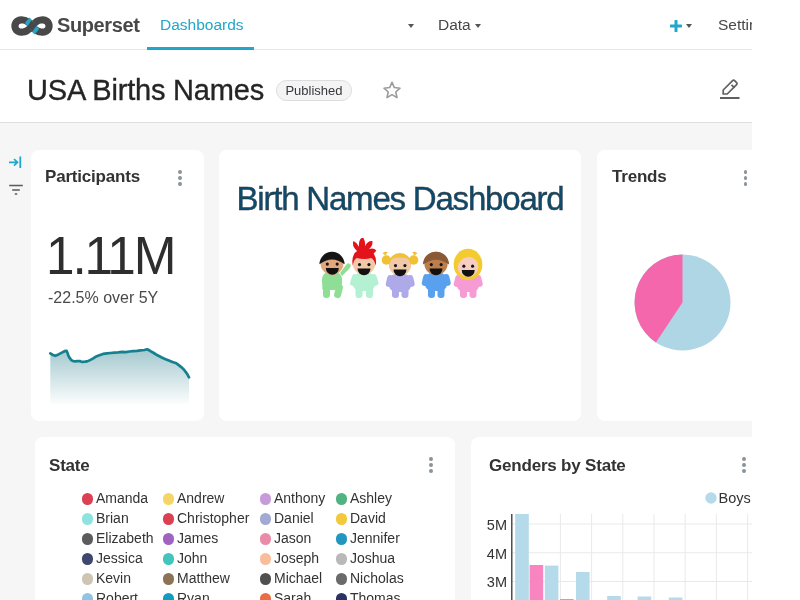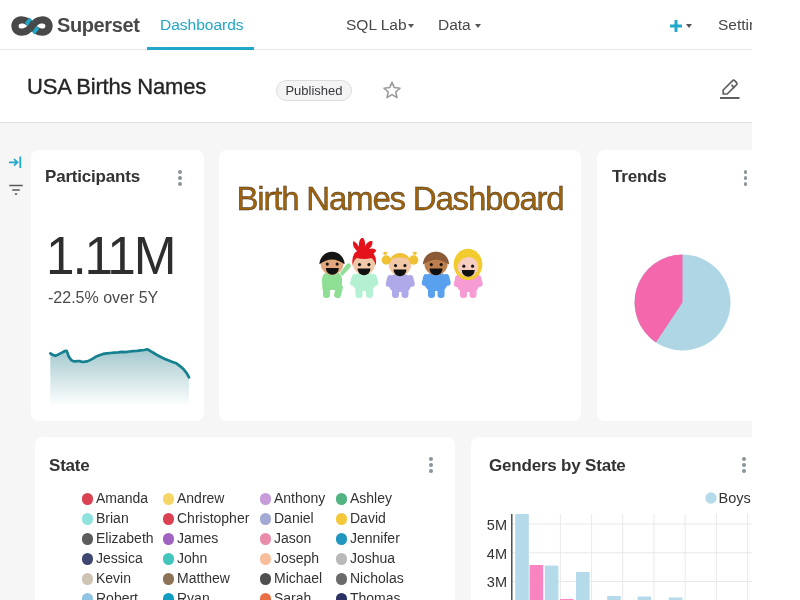--- a/index.html
+++ b/index.html
@@ -29,34 +29,33 @@
     <svg class="abs" style="left:11px;top:13px" width="42" height="26" viewBox="0 0 42 26">
       <g fill="none" stroke-width="7.2" stroke-linecap="round">
         <path d="M21 13 C 23.5 9.8, 26 7, 30.3 7 A 6.2 6.2 0 1 1 30.3 19 C 26 19, 23.5 16.2, 21 13 C 18.5 9.8, 16 7, 11.7 7 A 6.2 6.2 0 1 0 11.7 19 C 16 19, 18.5 16.2, 21 13" stroke="#484848"></path>
         <path d="M 25.9 18.7 C 23.8 16.9, 22.7 15.3, 21 13 C 19.3 10.7, 18.2 9.1, 16.1 7.3" stroke="#20A7C9" stroke-linecap="butt"></path>
         <path d="M 18.7 16.0 C 19.6 15, 20.4 14, 21 13 C 21.6 12, 22.4 11, 23.3 10.0" stroke="#484848" stroke-linecap="butt"></path>
       </g>
     </svg>
     <div class="navitem" style="left:57px; font-size:20px; letter-spacing:-0.4px; font-weight:bold; color:#484848;">Superset</div>
     <div class="navitem" style="left:160px; color:#20A7C9;">Dashboards</div>
     <div class="abs" style="left:147px; top:47px; width:107px; height:3px; background:#20A7C9;"></div>
-    <div class="navitem" style="left:346px;">SQL Lab</div>
     <div class="caret" style="left:407.5px; top:23.5px;"></div>
     <div class="navitem" style="left:438px;">Data</div>
     <div class="caret" style="left:474.5px; top:23.5px;"></div>
     <svg class="abs" style="left:670px; top:20px;" width="12" height="12" viewBox="0 0 12 12">
       <path d="M6 1 V11 M1 6 H11" stroke="#20A7C9" stroke-width="3" stroke-linecap="round"></path>
     </svg>
     <div class="caret" style="left:685.5px; top:24px;"></div>
     <div class="navitem" style="left:718px;">Settings</div>
     <div class="caret" style="left:775.5px; top:23.5px;"></div>
   </div>
 
   <div id="hdr" class="abs">
-    <div class="abs" style="left:27px; top:24px; font-size:22px; color:#252525; letter-spacing:-0.2px; -webkit-text-stroke:0.35px #252525;">USA Births Names</div>
+    <div class="abs" style="left:27px; top:24px; font-size:29px; color:#252525; letter-spacing:-0.2px; -webkit-text-stroke:0.35px #252525;">USA Births Names</div>
     <div class="abs" style="left:276px; top:30px; width:76px; height:21px; background:#F4F4F4; border:1px solid #DCDCDC; border-radius:11px; font-size:13px; color:#37383C; text-align:center; line-height:19px;">Published</div>
     <svg class="abs" style="left:382px; top:30px;" width="20" height="20" viewBox="0 0 24 24">
       <path d="M12 2.8 L14.8 9.1 L21.6 9.8 L16.5 14.4 L18 21.1 L12 17.6 L6 21.1 L7.5 14.4 L2.4 9.8 L9.2 9.1 Z" fill="none" stroke="#9A9A9A" stroke-width="1.9" stroke-linejoin="round"></path>
     </svg>
     <svg class="abs" style="left:719px; top:28px;" width="22" height="22" viewBox="0 0 22 22">
       <path d="M3.2 15.2 L12.6 5.8 a1.4 1.4 0 0 1 2 0 l2 2 a1.4 1.4 0 0 1 0 2 L7.2 19.2 L3.2 19.2 Z" fill="none" stroke="#606060" stroke-width="1.7" stroke-linejoin="round" transform="translate(1,-3.2)"></path>
       <path d="M11.5 10 l3 3" stroke="#606060" stroke-width="1.7" transform="translate(1,-3.2)"></path>
       <path d="M1 20 H20.5" stroke="#606060" stroke-width="2"></path>
     </svg>
     <div class="abs" style="left:753px; top:36px;">
@@ -91,21 +90,21 @@
             <stop offset="0" stop-color="#4E96A1" stop-opacity="0.52"></stop>
             <stop offset="1" stop-color="#4E96A1" stop-opacity="0.02"></stop>
           </linearGradient>
         </defs>
         <path d="M1.3 13.4 L4 15 L6.3 15.8 L9.5 14.4 L12.9 12.6 L15.5 11.2 L17.6 10.8 L18.6 13.2 L19.4 15.8 L20.8 18.2 L22.3 20.1 L24 21 L26 21.4 L28.4 21.2 L30.7 21.1 L32 21.6 L33.5 21.8 L36 21.7 L38.2 21.4 L41 20.1 L43.8 18.6 L46.6 16.8 L50.4 15.3 L54.1 13.9 L57.9 13.4 L61.6 13 L65.4 12.6 L69.1 12.3 L72.9 11.9 L76.6 12.1 L80.4 11.5 L84.1 11.1 L87.9 10.8 L91.6 10.4 L95.4 10 L98.2 9.3 L101 10.8 L104.8 13 L108.5 15.3 L112.3 17.3 L116 19 L119.8 20.5 L123.5 22 L127.3 23.3 L129.1 24.6 L131 26.1 L132.9 27.6 L134.8 29.5 L136.6 31.8 L138.5 34.6 L140 37.4 L140 64 L1.3 64 Z" fill="url(#ag)" stroke="none"></path>
         <path d="M1.3 13.4 L4 15 L6.3 15.8 L9.5 14.4 L12.9 12.6 L15.5 11.2 L17.6 10.8 L18.6 13.2 L19.4 15.8 L20.8 18.2 L22.3 20.1 L24 21 L26 21.4 L28.4 21.2 L30.7 21.1 L32 21.6 L33.5 21.8 L36 21.7 L38.2 21.4 L41 20.1 L43.8 18.6 L46.6 16.8 L50.4 15.3 L54.1 13.9 L57.9 13.4 L61.6 13 L65.4 12.6 L69.1 12.3 L72.9 11.9 L76.6 12.1 L80.4 11.5 L84.1 11.1 L87.9 10.8 L91.6 10.4 L95.4 10 L98.2 9.3 L101 10.8 L104.8 13 L108.5 15.3 L112.3 17.3 L116 19 L119.8 20.5 L123.5 22 L127.3 23.3 L129.1 24.6 L131 26.1 L132.9 27.6 L134.8 29.5 L136.6 31.8 L138.5 34.6 L140 37.4" fill="none" stroke="#15808F" stroke-width="2.7" stroke-linejoin="round" stroke-linecap="round"></path>
       </svg>
     </div>
 
     <div class="card" style="left:219px; top:27px; width:362px; height:271px;">
-      <div class="abs" style="left:0; top:30px; width:362px; text-align:center; font-size:33px; letter-spacing:-1.2px; color:#a16207; -webkit-text-stroke:0.4px #333;">Birth Names Dashboard</div>
+      <div class="abs" style="left:0; top:30px; width:362px; text-align:center; font-size:33px; letter-spacing:-1.2px; color:#0c4a6e; -webkit-text-stroke:0.4px #333;">Birth Names Dashboard</div>
       <svg class="abs" style="left:97px; top:88px;" width="170" height="62" viewBox="0 -4 170 62">
 
         <g>
           <path d="M8 40 q-3 6 -1 8 q2 2 5 -2 l4 -6 z" fill="#8FDE96"></path>
           <path d="M24 31 l6 -8 q2 -3 4 -1 q2 2 -1 5 l-7 7 z" fill="#8FDE96"></path>
           <rect x="6" y="30" width="20" height="18" rx="7" fill="#8FDE96"></rect>
           <rect x="7" y="42" width="7" height="14" rx="3.2" fill="#8FDE96"></rect>
           <rect x="19" y="42" width="7" height="14" rx="3.2" transform="rotate(14 22 49)" fill="#8FDE96"></rect>
           <g transform="matrix(1.12 0 0 1.12 -1.92 -5.38)">
               <circle cx="16" cy="24" r="10.2" fill="#E2A77C"></circle>

